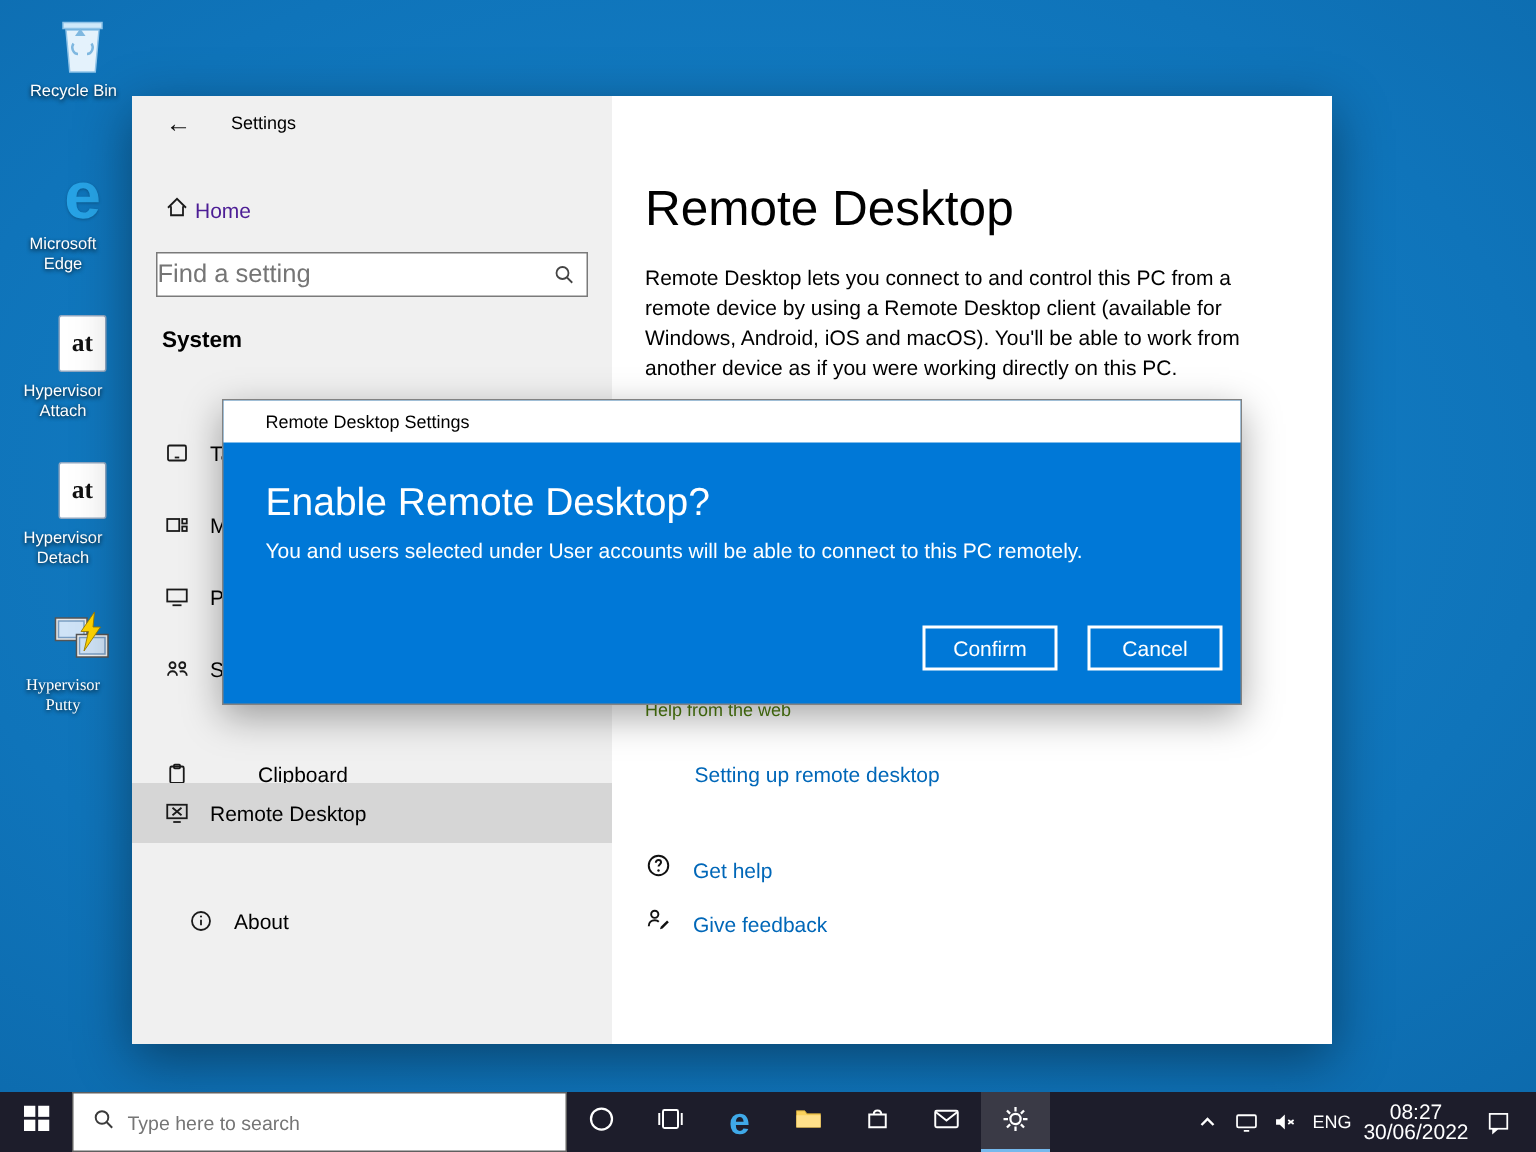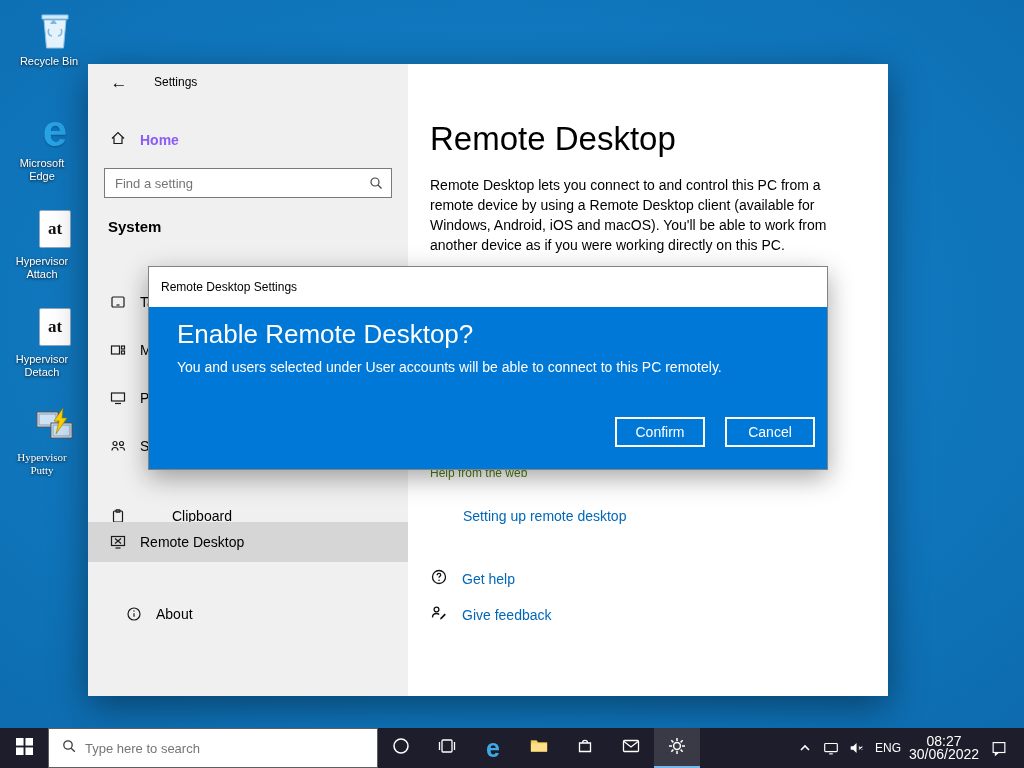--- a/index.html
+++ b/index.html
@@ -27,46 +27,46 @@
   .sw-sidebar { position:absolute; left:0; top:0; width:320px; height:100%; background:#f0f0f0; }
   .sw-back { position:absolute; left:14px; top:4px; width:34px; height:30px; border:none;
     background:transparent; font-size:17px; color:#111; cursor:pointer; }
   .sw-title { position:absolute; left:66px; top:11px; font-size:12px; color:#000; }
   .sw-caption { position:absolute; right:0; top:0; display:flex; }
   .cap-btn { width:46px; height:32px; border:none; background:transparent; font-size:13px;
     color:#444; cursor:pointer; }
   .home-item { position:absolute; left:0; top:58px; width:320px; height:36px; display:flex;
     align-items:center; cursor:pointer; }
   .home-item .nav-icon { margin-left:22px; }
-  .home-item .nav-label { margin-left:14px; font-size:14px; color:#8b5cf6;font-weight:bold; }
+  .home-item .nav-label { margin-left:4px; font-size:14px; color:#4c1d95; }
   .sw-search { position:absolute; left:16px; top:104px; width:288px; height:30px; background:#fff;
     border:1px solid #7a7a7a; }
   .sw-search input { position:absolute; left:0; top:0; width:260px; height:28px; border:none;
-    outline:none; padding-left:10px; font-size:13px; color:#a16207; background:transparent; }
+    outline:none; font-size:17px; color:#a16207; background:transparent; }
   .sw-search .mag { position:absolute; right:7px; top:6px; }
   .sw-section { position:absolute; left:20px; top:154px; font-size:15px; font-weight:bold; color:#000; }
   .nav-item { position:absolute; left:0; width:320px; height:40px; display:flex; align-items:center;
     cursor:pointer; }
   .nav-item .nav-icon { margin-left:22px; width:16px; height:16px; }
   .nav-item .nav-label { margin-left:14px; font-size:14px; color:#000; white-space:nowrap; }
   .nav-item.selected { background:#d6d6d6; }
 
   .sw-content { position:absolute; left:320px; top:0; right:0; bottom:0; background:#fff; }
   .page-title { position:absolute; left:22px; top:56px; font-size:33px; font-weight:300; color:#000; }
   .page-desc { position:absolute; left:22px; top:112px; width:438px; font-size:14px;
     line-height:1.42; color:#000; }
   .help-heading { position:absolute; left:22px; top:402px; font-size:12px; font-weight:400; color:#4d7c0f; }
   .help-link { position:absolute; left:22px; top:444px; font-size:14px; color:#0067b8; cursor:pointer;margin-left:33px; }
   .help-row { position:absolute; left:22px; display:flex; align-items:center; gap:14px; cursor:pointer; }
   .help-row .row-label { font-size:14px; color:#0067b8; }
 
   
   #rd-dialog { position:absolute; left:148px; top:266px; width:680px; height:204px;
     background:#0078d7; border:1px solid #828282; box-shadow:0 8px 24px rgba(0,0,0,.35); z-index:5; }
-  .dlg-titlebar { height:40px; background:#fff; display:flex; align-items:center; padding-left:12px; }
+  .dlg-titlebar { height:28px; background:#fff; display:flex; align-items:center; padding-left:28px; }
   .dlg-title { font-size:12px; color:#000; }
   .dlg-heading { position:absolute; left:28px; top:52px; font-size:26px; font-weight:300; color:#fff; }
   .dlg-message { position:absolute; left:28px; top:92px; font-size:14px; color:#fff; }
   .dlg-btn { position:absolute; top:150px; width:90px; height:30px; background:transparent;
     border:2px solid #fff; color:#fff; font-size:14px; cursor:pointer;
     font-family:"Liberation Sans","DejaVu Sans",sans-serif; }
   .dlg-btn.confirm { right:122px; }
   .dlg-btn.cancel { right:12px; }
 
   

